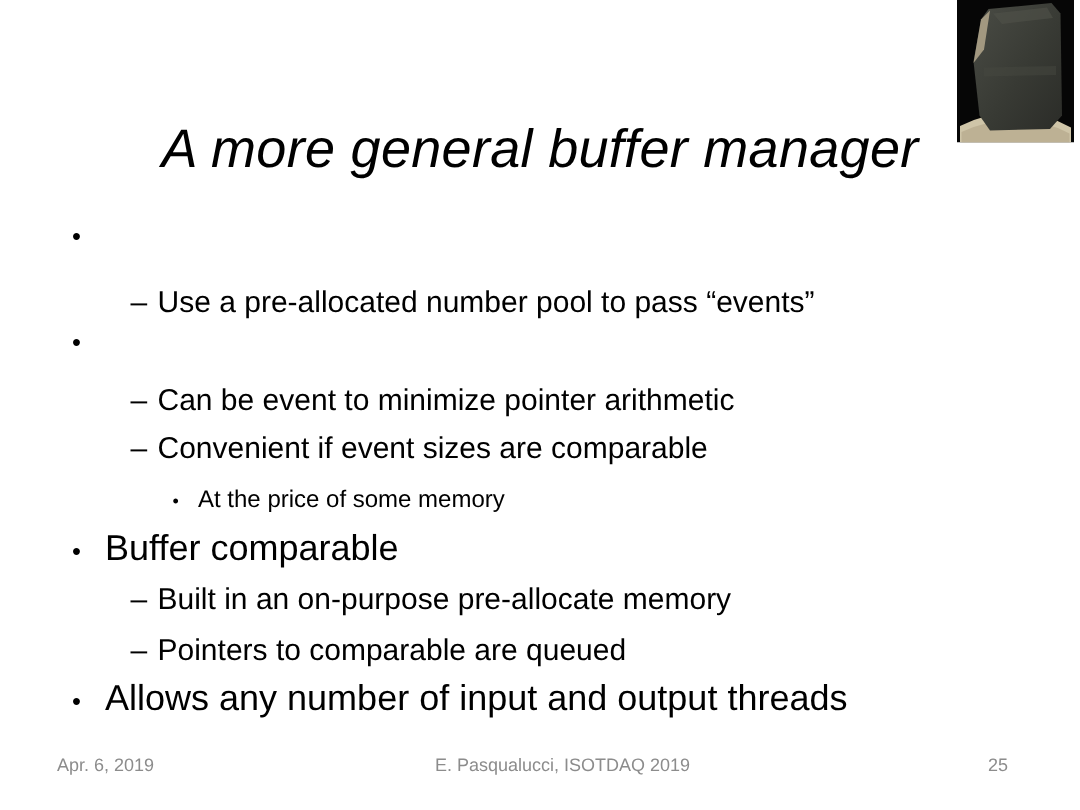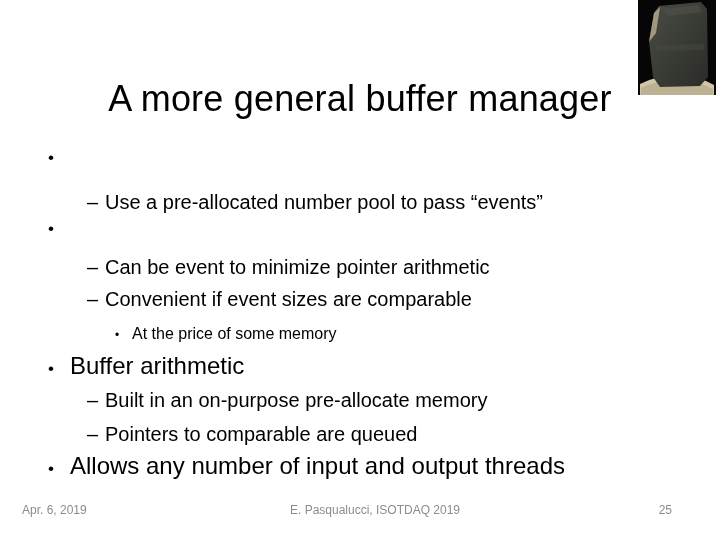--- a/index.html
+++ b/index.html
@@ -15,20 +15,21 @@
     background: #ffffff;
   }
   .title {
     position: absolute;
     top: 78px; left: 0; width: 720px;
     text-align: center;
     font-size: 36px;
     letter-spacing: 0.2px;
     color: #000000;
     white-space: nowrap;
+    font-style: italic;
   }
   .line {
     position: absolute;
     display: flex;
     align-items: baseline;
     color: #000000;
     white-space: nowrap;
     line-height: 1.1;
   }
   .lvl1 { left: 48px; font-size: 24px; }
@@ -37,21 +38,21 @@
   .lvl2 .marker { width: 18px; }
   .lvl3 { left: 115px; font-size: 16px; }
   .lvl3 .marker { width: 17px; font-size: 12px; }
   .marker { display: inline-block; flex: 0 0 auto; }
   .footer {
     position: absolute;
     top: 503px; left: 0; width: 720px;
     font-size: 12px;
     color: #8c8c8c;
   }
-  .footer-date   { position: absolute; left: 22px; top: 0; }
+  .footer-date   { position: absolute; left: 38px; top: 0; }
   .footer-credit { position: absolute; left: 0; top: 0; width: 750px; text-align: center; }
   .footer-page   { position: absolute; right: 48px; top: 0; text-align: right; }
   .photo {
     position: absolute;
     top: 0; left: 638px;
     width: 78px; height: 95px;
     display: block;
   }
 </style>
 </head>
@@ -101,21 +102,21 @@
     <span>Convenient if event sizes are comparable</span>
   </div>
 
   <div class="line lvl3" style="top: 325px; color: rgb(0, 0, 0);">
     <span class="marker">•</span>
     <span>At the price of some memory</span>
   </div>
 
   <div class="line lvl1" style="top: 353px; color: rgb(0, 0, 0);">
     <span class="marker">•</span>
-    <span>Buffer arithmetic</span>
+    <span>Buffer comparable</span>
   </div>
 
   <div class="line lvl2" style="top: 389px; color: rgb(0, 0, 0);">
     <span class="marker">–</span>
     <span>Built in an on-purpose pre-allocate memory</span>
   </div>
 
   <div class="line lvl2" style="top: 423px; color: rgb(0, 0, 0);">
     <span class="marker">–</span>
     <span>Pointers to comparable are queued</span>

